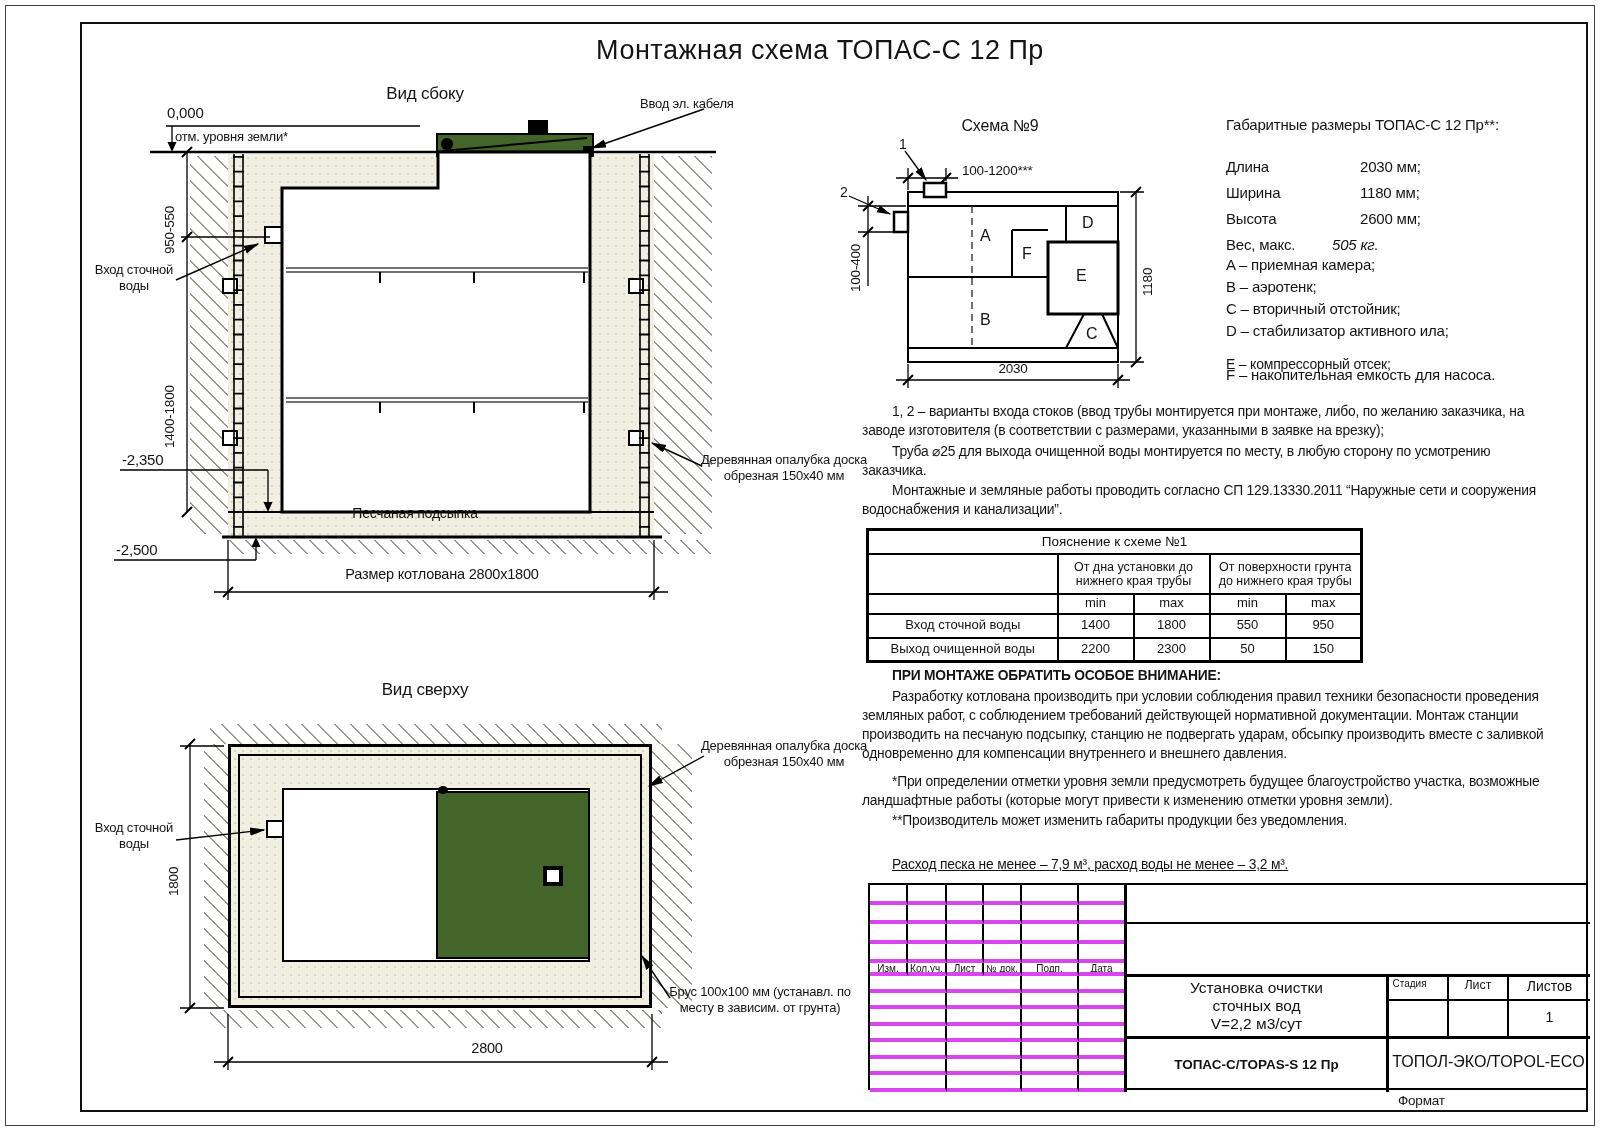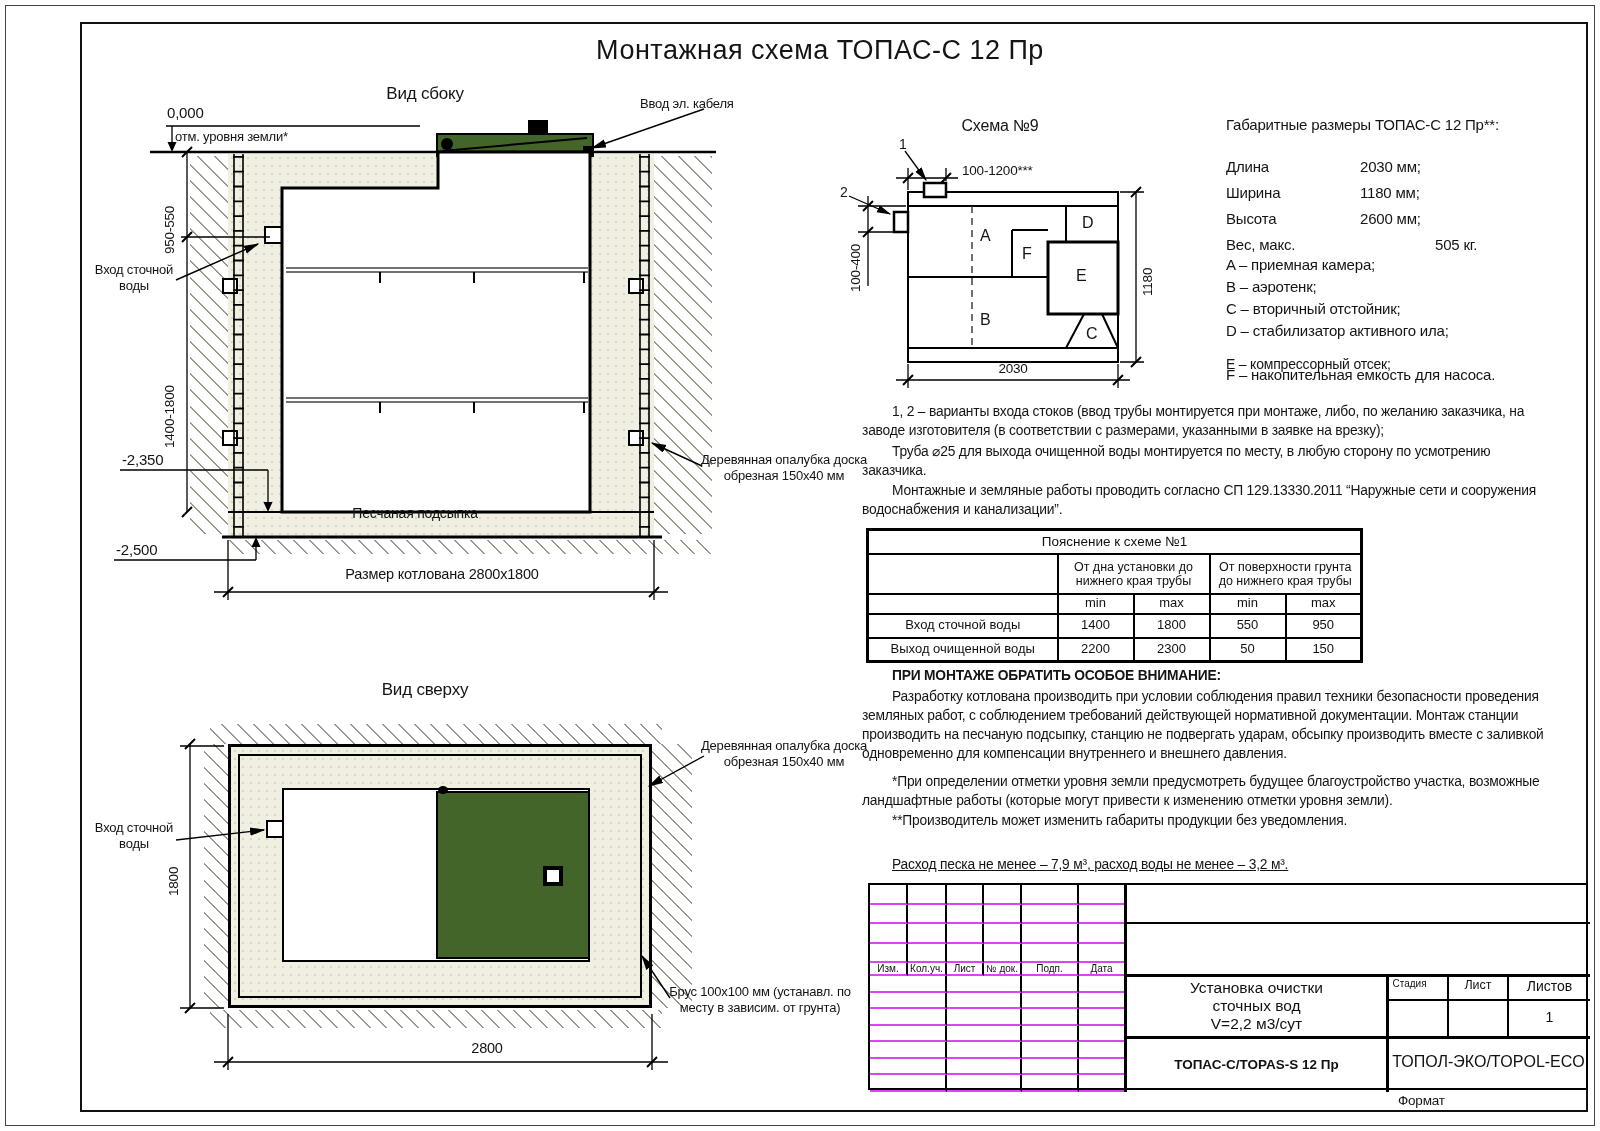--- a/index.html
+++ b/index.html
@@ -33,21 +33,21 @@
   #stamp { position:absolute; left:868px; top:883px; width:720px; height:207px;
            border:2.5px solid #000; z-index:4; background:#fff; }
   #stamp .vl, #stamp .hl { position:absolute; background:#000; }
   .g1,.g2,.g3 { position:absolute; display:grid; }
   .g1 { left:0; top:0; width:256px; height:78px;
         grid-template-columns:38px 39px 37px 38px 57px 47px; grid-auto-rows:19.5px; }
   .g2 { left:0; top:78px; width:256px; height:13px;
         grid-template-columns:38px 39px 37px 38px 57px 47px; }
   .g3 { left:0; top:91px; width:256px; height:116px;
         grid-template-columns:77px 75px 57px 47px; grid-auto-rows:16.57px; }
-  .g1 i,.g2 i,.g3 i { border-right:2px solid #000; border-bottom:2px solid #d946ef; display:block; }
+  .g1 i,.g2 i,.g3 i { border-right:2px solid #000; border-bottom:4px solid #d946ef; display:block; }
   .g2 i { font-style:normal; font-size:10px; text-align:center; line-height:12px; overflow:hidden; }
   .stxt { position:absolute; text-align:center; z-index:5; }
   .und { text-decoration:underline; }
 </style>
 </head>
 <body>
 
 <div id="sheet">
   <div id="pageborder"></div>
   <div id="frame"></div>
@@ -193,21 +193,21 @@
   <div class="t" style="left:1022px;top:244px;font-size:16px;">F</div>
 
   <div class="t" style="left:1226px;top:116px;font-size:15px;">Габаритные размеры ТОПАС-С 12 Пр**:</div>
   <div class="t" style="left:1226px;top:158px;font-size:15px;">Длина</div>
   <div class="t" style="left:1360px;top:158px;font-size:15px;">2030 мм;</div>
   <div class="t" style="left:1226px;top:184px;font-size:15px;">Ширина</div>
   <div class="t" style="left:1360px;top:184px;font-size:15px;">1180 мм;</div>
   <div class="t" style="left:1226px;top:210px;font-size:15px;">Высота</div>
   <div class="t" style="left:1360px;top:210px;font-size:15px;">2600 мм;</div>
   <div class="t" style="left:1226px;top:236px;font-size:15px;">Вес, макс.</div>
-  <div class="t" style="left:1435px;top:236px;font-size:15px;">505 кг.</div>
+  <div class="t" style="left:1332px;top:236px;font-size:15px;font-style:italic;">505 кг.</div>
   <div class="t" style="left:1226px;top:256px;font-size:15px;">A – приемная камера;</div>
   <div class="t" style="left:1226px;top:278px;font-size:15px;">B – аэротенк;</div>
   <div class="t" style="left:1226px;top:300px;font-size:15px;">C – вторичный отстойник;</div>
   <div class="t" style="left:1226px;top:322px;font-size:15px;">D – стабилизатор активного ила;</div>
   <div class="t" style="left:1226px;top:356px;font-size:14px;">E – компрессорный отсек;</div>
   <div class="t" style="left:1226px;top:366px;font-size:15px;">F – накопительная емкость для насоса.</div>
 
   <div class="t" style="left:862px;top:402px;width:694px;font-size:13.8px;text-indent:30px;line-height:19px;">1, 2 – варианты входа  стоков (ввод трубы монтируется при монтаже, либо, по желанию заказчика, на заводе изготовителя (в соответствии с размерами, указанными в заявке на врезку);</div>
   <div class="t" style="left:862px;top:442px;width:694px;font-size:13.8px;text-indent:30px;line-height:19px;">Труба ⌀25 для выхода очищенной воды монтируется по месту, в любую сторону по усмотрению заказчика.</div>
   <div class="t" style="left:862px;top:481px;width:694px;font-size:13.8px;text-indent:30px;line-height:19px;">Монтажные и земляные работы проводить согласно СП 129.13330.2011 “Наружные сети и сооружения водоснабжения и канализации”.</div>

